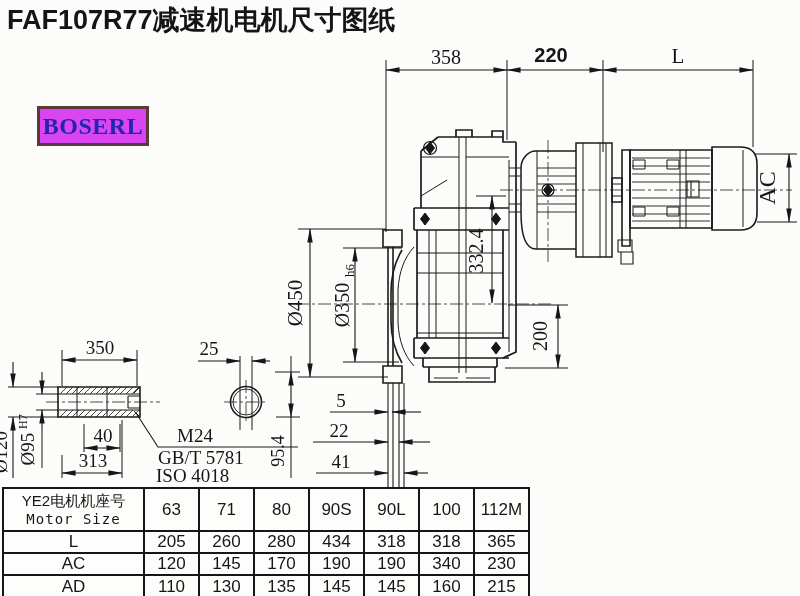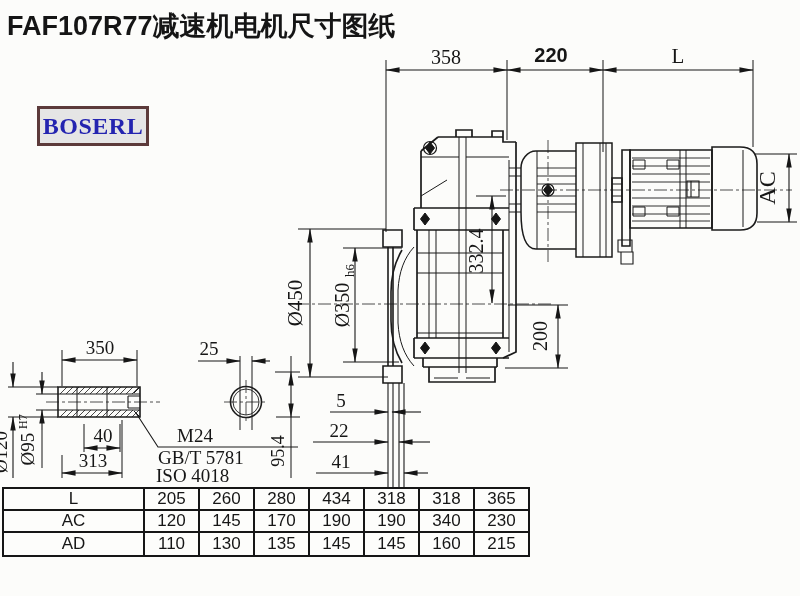--- a/index.html
+++ b/index.html
@@ -1,21 +1,21 @@
 <!DOCTYPE html>
 <html><head>
 <meta charset="utf-8">
 <style>
   html,body{margin:0;padding:0;background:#ffffff;}
   .canvas{position:relative;width:800px;height:596px;background:#fcfcfa;overflow:hidden;
           font-family:"Liberation Sans",sans-serif;}
-  .title{position:absolute;left:7px;top:8px;font-size:27px;font-weight:bold;color:#151515;
+  .title{position:absolute;left:7px;top:2px;font-size:27px;font-weight:bold;color:#151515;
          letter-spacing:0px;white-space:nowrap;}
   .logo{position:absolute;left:37px;top:106px;width:106px;height:34px;border:3px solid #5c3a3a;
-        background:#e5e5e5;display:flex;align-items:center;justify-content:center;}
+        background:#d946ef;display:flex;align-items:center;justify-content:center;}
   .logo span{font-family:"Liberation Serif",serif;font-weight:bold;font-size:24px;color:#2424b0;
         letter-spacing:0.5px;}
   svg{position:absolute;left:0;top:0;}
   svg text{font-family:"Liberation Serif",serif;fill:#161616;}
   .dim-sans{font-family:"Liberation Sans",sans-serif;font-weight:bold;}
   table.spec{position:absolute;left:2px;top:487px;border-collapse:collapse;table-layout:fixed;
         background:#fdfdfb;}
   table.spec td{border:2px solid #161616;text-align:center;vertical-align:middle;
         color:#161616;font-size:17px;padding:0;}
   td.hcell{font-size:15px;line-height:18px;}
@@ -210,20 +210,33 @@
       <col style="width:141px">
         <col style="width:55px">
         <col style="width:55px">
         <col style="width:55px">
       <col style="width:55px">
         <col style="width:55px">
         <col style="width:55px">
         <col style="width:55px">
     </colgroup>
     <tbody>
+      <tr style="height:43px;">
+        <td class="hcell">
+          <div class="hcn">YE2电机机座号</div>
+          <div class="hen">Motor Size</div>
+        </td>
+        <td>63</td>
+        <td>71</td>
+        <td>80</td>
+        <td>90S</td>
+        <td>90L</td>
+        <td>100</td>
+        <td>112M</td>
+      </tr>
       <tr style="height:22px;">
         <td class="rowlab">L</td>
         <td>205</td>
         <td>260</td>
         <td>280</td>
         <td>434</td>
         <td>318</td>
         <td>318</td>
         <td>365</td>
       </tr>

